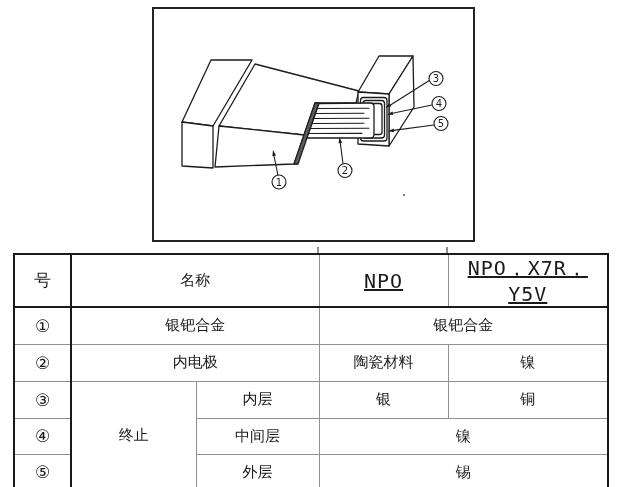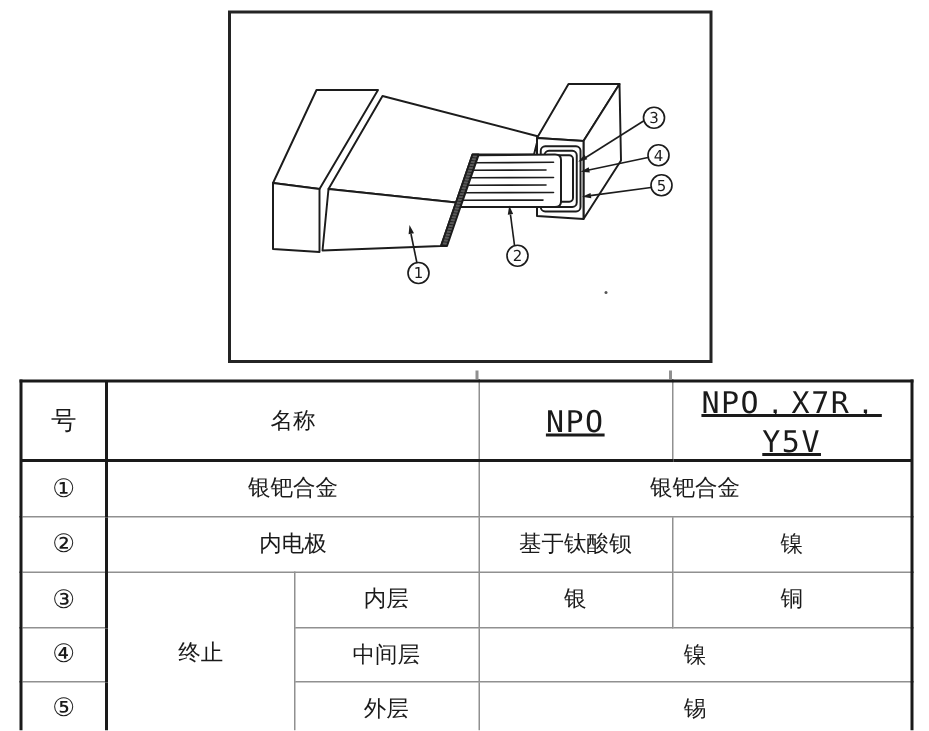--- a/index.html
+++ b/index.html
@@ -128,21 +128,21 @@
       <td class="latin">NPO，X7R，Y5V</td>
     </tr>
     <tr style="height:37px">
       <td class="c1">①</td>
       <td colspan="2">银钯合金</td>
       <td colspan="2">银钯合金</td>
     </tr>
     <tr style="height:37px">
       <td class="c1">②</td>
       <td colspan="2">内电极</td>
-      <td>基于钛酸钡</td>
+      <td>陶瓷材料</td>
       <td>镍</td>
     </tr>
     <tr style="height:37px">
       <td class="c1">③</td>
       <td rowspan="3">终止</td>
       <td>内层</td>
       <td>银</td>
       <td>铜</td>
     </tr>
     <tr style="height:36px">

